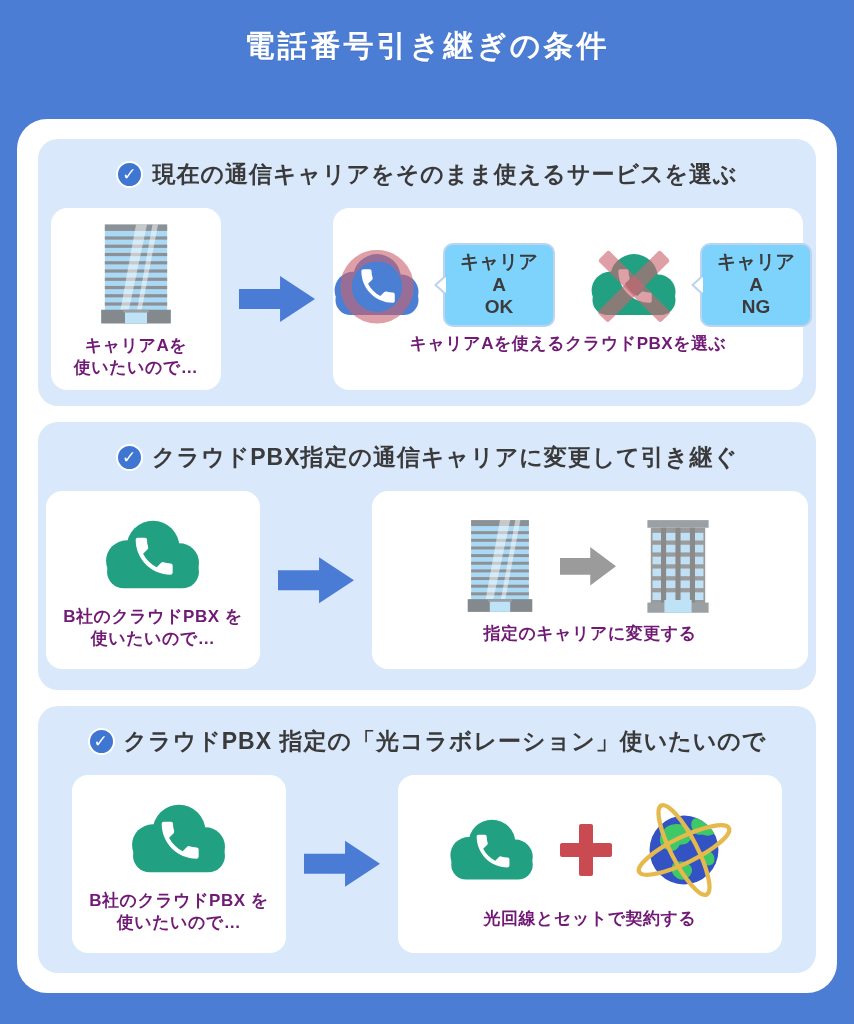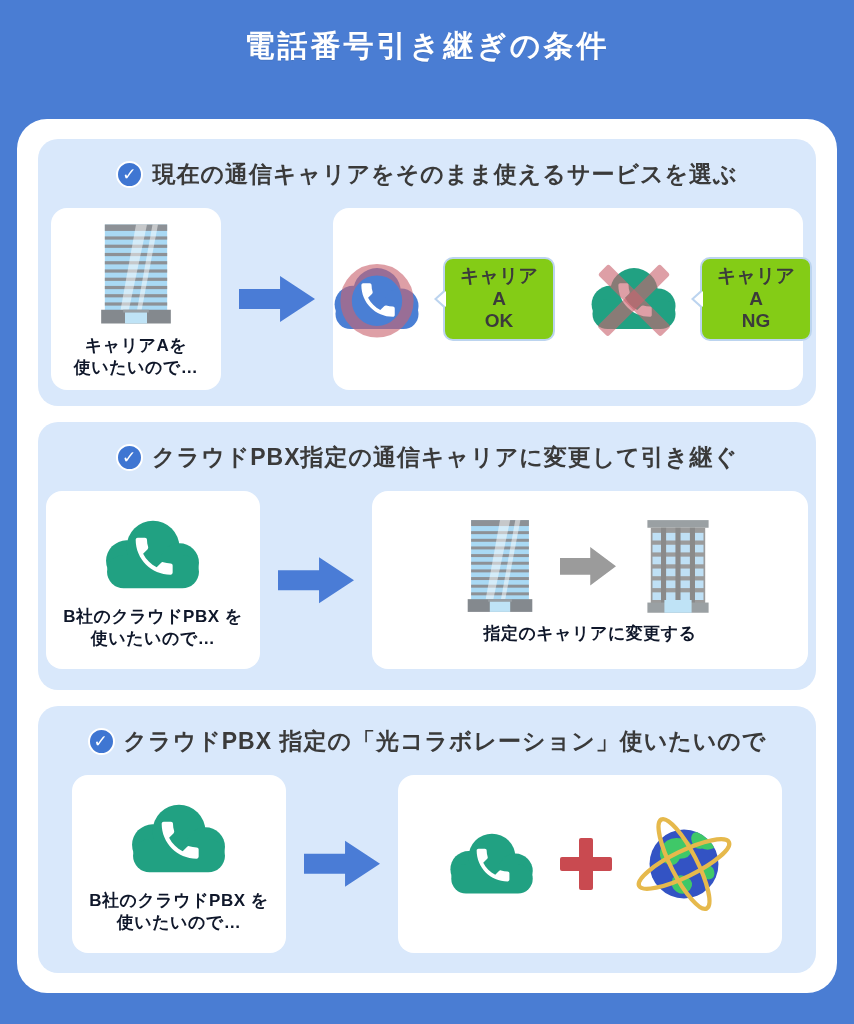--- a/index.html
+++ b/index.html
@@ -45,38 +45,38 @@
     background:#ffffff;border-radius:16px;
     display:flex;flex-direction:column;align-items:center;justify-content:center;
     box-sizing:border-box;padding:10px 8px;
   }
   .card.s1-left{width:170px;height:182px;}
   .card.s1-right{width:470px;height:182px;}
   .card.s-left{width:214px;height:178px;align-items:center;}
   .card.s2-right{width:436px;height:178px;}
   .card.s3-right{width:384px;height:178px;}
   .caption{
-    font-size:17px;font-weight:bold;color:#0f172a;
+    font-size:17px;font-weight:bold;color:#701a75;
     text-align:center;line-height:1.3;margin-top:6px;letter-spacing:0.5px;
   }
   .arrow-blue{
     width:76px;height:50px;background:#4a7cd6;flex:none;
     clip-path:polygon(0 30%,54% 30%,54% 4%,100% 50%,54% 96%,54% 70%,0 70%);
   }
   .arrow-gray{
     width:56px;height:42px;background:#9b9b9b;flex:none;
     clip-path:polygon(0 30%,54% 30%,54% 4%,100% 50%,54% 96%,54% 70%,0 70%);
   }
   svg{display:block;overflow:visible;}
   .cloud-blue{color:#4a7fd4;}
   .cloud-green{color:#21a182;}
   .pair{display:flex;align-items:center;justify-content:center;gap:26px;}
   .cloud-group{display:flex;align-items:center;}
   .bubble{
-    position:relative;background:#84cc16;border:2px solid #bcd4ef;border-radius:10px;
+    position:relative;background:#7dd3fc;border:2px solid #bcd4ef;border-radius:10px;
     padding:6px 10px;margin-left:13px;min-width:88px;
     font-size:19px;font-weight:bold;color:#3b3b3b;text-align:center;line-height:1.2;
   }
   .bubble::before{
     content:"";position:absolute;left:-11px;top:50%;transform:translateY(-50%);
     border:10px solid transparent;border-left:0;border-right:11px solid #bcd4ef;
   }
   .bubble::after{
     content:"";position:absolute;left:-8px;top:50%;transform:translateY(-50%);
     border:8px solid transparent;border-left:0;border-right:9px solid #ffffff;
@@ -171,20 +171,21 @@
                 <rect x="10" y="39" width="100" height="17" rx="3" transform="rotate(-45 60 48)"></rect>
               </g>
             </svg>
             <div class="bubble">
               <span>キャリアA</span><br>
               <span>NG</span>
             </div>
           </div>
 
         </div>
+        <div class="caption">キャリアAを使えるクラウドPBXを選ぶ</div>
       </div>
     </div>
   </section>
 
   <section class="block">
     <div class="heading">
       <span class="check">✓</span>
       <span>クラウドPBX指定の通信キャリアに変更して引き継ぐ</span>
     </div>
     <div class="row">
@@ -304,17 +305,18 @@
             <g clip-path="url(#gc)" fill="#3fc868">
               <path d="M38 42 q6 -14 22 -12 q16 2 14 14 q-2 10 -14 10 q-4 10 -14 6 q-12 -4 -8 -18z"></path>
               <path d="M76 24 q12 -4 20 4 l8 10 q-8 8 -18 4 q-10 2 -12 -8 q-2 -6 2 -10z"></path>
               <path d="M52 76 q10 -6 18 0 q8 6 2 14 q-8 8 -16 2 q-8 -6 -4 -16z"></path>
               <path d="M90 62 q8 -2 10 6 q2 8 -6 10 q-8 0 -8 -8 q0 -6 4 -8z"></path>
             </g>
             <ellipse cx="65" cy="60" rx="58" ry="15" fill="none" stroke="#e6b94c" stroke-width="5" transform="rotate(-26 65 60)"></ellipse>
             <ellipse cx="65" cy="60" rx="58" ry="15" fill="none" stroke="#e6b94c" stroke-width="5" transform="rotate(63 65 60)"></ellipse>
           </svg>
         </div>
+        <div class="caption">光回線とセットで契約する</div>
       </div>
     </div>
   </section>
 
 </div>
 
 </body></html>

